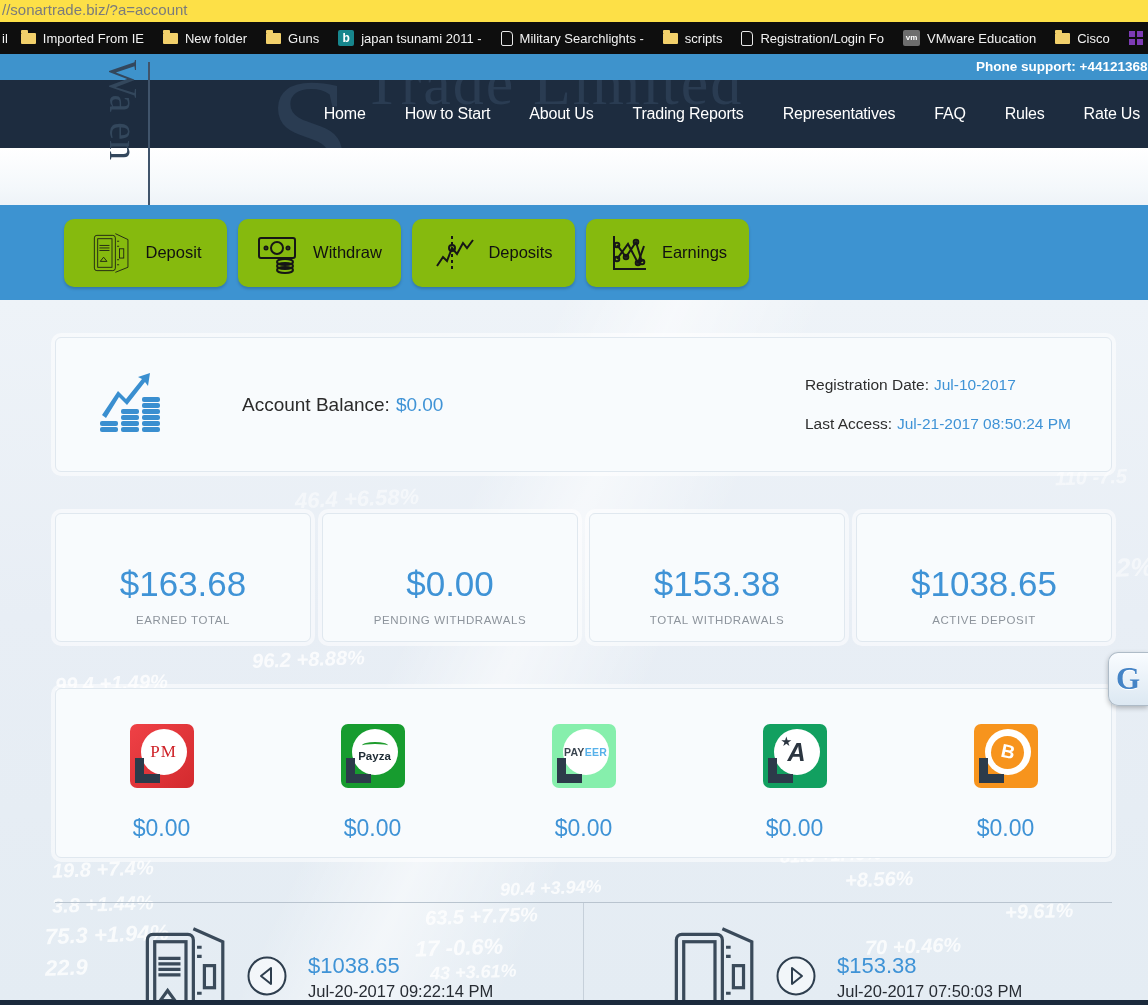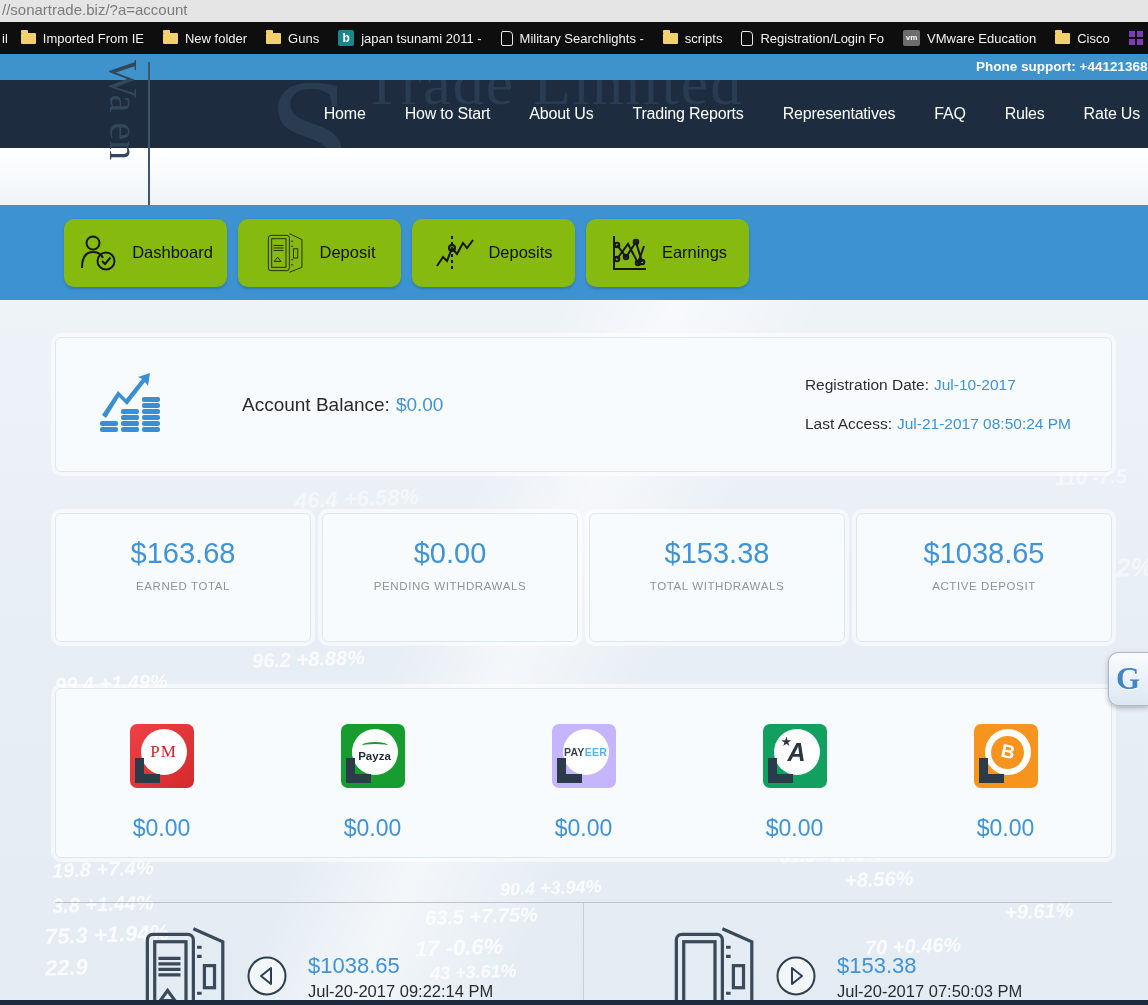--- a/index.html
+++ b/index.html
@@ -1,20 +1,20 @@
 <!DOCTYPE html>
 <html><head>
 <meta charset="utf-8">
 <style>
   * { margin:0; padding:0; box-sizing:border-box; }
   body { font-family:"Liberation Sans", sans-serif; background:#fff; }
   .screen { position:relative; width:1148px; height:1005px; overflow:hidden; background:#fff; }
 
   
-  .urlrow { height:22px; background:#e5e5e5; }
+  .urlrow { height:22px; background:#fde047; }
   .urlrow .url { font-size:15px; color:#7b7b7b; padding-left:2px; line-height:20px; display:inline-block; }
   .bookmarks { height:32px; background:#0e0e0e; display:flex; align-items:center; gap:19px; padding-left:2px; overflow:hidden; white-space:nowrap; }
   .bm { display:flex; align-items:center; gap:7px; color:#f2f2f2; font-size:13px; cursor:default; }
   .bm-lead { color:#f2f2f2; font-size:13px; margin-right:-6px; }
   .ic-folder { width:15px; height:11px; background:#f2d06b; border-radius:1px; position:relative; flex:0 0 auto; }
   .ic-folder::before { content:''; position:absolute; top:-3px; left:0; width:7px; height:3px; background:#f2d06b; border-radius:1px 1px 0 0; }
   .ic-bing { width:16px; height:16px; background:#17868d; color:#fff; font-weight:bold; font-size:12px; text-align:center; line-height:16px; border-radius:2px; flex:0 0 auto; }
   .ic-page { width:12px; height:15px; border:1.5px solid #e8e8e8; border-radius:2px 4px 2px 2px; background:transparent; flex:0 0 auto; }
   .ic-vm { width:17px; height:16px; background:#6d6d6d; border-radius:2px; color:#fff; font-size:8px; font-weight:bold; text-align:center; line-height:16px; flex:0 0 auto; }
   .ic-ms { width:14px; height:14px; display:grid; grid-template-columns:6px 6px; grid-template-rows:6px 6px; gap:2px; flex:0 0 auto; }
@@ -50,36 +50,36 @@
 
   .balance-card { margin:37px 36px 0 55px; width:1057px; height:135px; display:flex; align-items:center; }
   .balance-icon { margin-left:40px; width:76px; }
   .balance-main { margin-left:70px; font-size:19px; color:#2b2b2b; }
   .balance-main .val { color:#3f93d6; margin-left:6px; }
   .balance-dates { margin-left:auto; margin-right:40px; font-size:15.5px; color:#2e2e2e; line-height:2.5; }
   .balance-dates .val { color:#3f93d6; margin-left:5px; }
 
   .stats-row { margin:41px 36px 0 55px; width:1057px; display:flex; gap:11px; }
   .stat-card { flex:1; height:129px; text-align:center; }
-  .stat-val { margin-top:23px; font-size:29px; color:#3f93d6; }
+  .stat-val { margin-top:50px; font-size:35px; color:#3f93d6; }
   .stat-lbl { margin-top:10px; font-size:11.5px; color:#8d949c; letter-spacing:.6px; }
 
   .pay-card { margin:46px 36px 0 55px; width:1057px; height:170px; display:flex; align-items:flex-start; padding-top:35px; }
   .pay-col { flex:1; display:flex; flex-direction:column; align-items:center; }
   .pay-tile { width:64px; height:64px; border-radius:7px; position:relative; cursor:pointer; }
   .pay-bubble { position:absolute; left:11px; top:5px; width:46px; height:46px; background:#fff; border-radius:50%; display:flex; align-items:center; justify-content:center; flex-direction:column; }
   .pay-tail-v { position:absolute; left:5px; bottom:5px; width:9px; height:25px; background:#2c3b4a; }
   .pay-tail-h { position:absolute; left:5px; bottom:5px; width:25px; height:9px; background:#2c3b4a; }
   .pay-amt { margin-top:27px; font-size:23px; color:#3f93d6; }
   .t-pm { background:linear-gradient(135deg,#ef4146,#d32a2e); }
   .t-pm .pm-txt { font-family:"Liberation Serif", serif; font-size:17px; color:#cf2127; letter-spacing:1px; }
   .t-payza { background:#179c2f; }
   .t-payza .pz-arc { width:26px; height:7px; border-top:2px solid #1f9c2e; border-radius:50%; margin-bottom:1px; }
   .t-payza .pz-txt { font-size:11.5px; font-weight:bold; color:#202d36; }
-  .t-payeer { background:#c4b5fd;text-align:center; }
+  .t-payeer { background:#86efac;text-align:center; }
   .t-payeer .pe-txt { font-size:10.5px; font-weight:bold; color:#39444f; letter-spacing:.3px; }
   .t-payeer .pe-txt b { color:#57b1ea; }
   .t-adv { background:#12a060; }
   .t-adv .adv-wrap { position:relative; }
   .t-adv .adv-a { font-size:25px; font-weight:bold; color:#2b3540; font-style:italic; }
   .t-adv .adv-star { position:absolute; left:-7px; top:-4px; font-size:13px; color:#2b3540; }
   .t-btc { background:#f7941d; }
   .t-btc .btc-ring { width:46px; height:46px; border-radius:50%; background:#fff; display:flex; align-items:center; justify-content:center; }
   .t-btc .btc-core { width:33px; height:33px; border-radius:50%; background:#f7941d; display:flex; align-items:center; justify-content:center; }
   .t-btc .btc-b { color:#fff; font-weight:bold; font-size:19px; transform:rotate(12deg); }
@@ -173,39 +173,42 @@
       <span class="nav-link">Rate Us</span>
     </div>
   </div>
   <div class="logo-vert">Wa en</div>
   <div class="logo-line"></div>
 
   <div class="lightstrip"></div>
 
   <div class="band">
     <div class="menu-btn">
-      <svg width="42" height="42" viewBox="0 0 42 42">
-        <circle cx="15" cy="11" r="6.5"></circle>
-        <path d="M4 36 C4 24 9 20 15 20 C19 20 23 22 25 26"></path>
-        <circle cx="28" cy="29" r="8.5"></circle>
-        <polyline points="24,29 27,32 32.5,25.5"></polyline>
-      </svg>
-      <span class="lbl">Dashboard</span>
-    </div>
-    <div class="menu-btn">
       <svg width="44" height="42" viewBox="0 0 100 100" stroke-width="5">
         <rect x="8" y="8" width="50" height="84" rx="6"></rect>
         <rect x="16" y="16" width="34" height="68"></rect>
         <path d="M20 32 h24 M20 38 h24 M20 44 h24"></path>
         <path d="M22 70 l8 -10 l8 10 z"></path>
         <path d="M58 4 L88 18 L88 84 L58 96"></path>
         <rect x="68" y="40" width="10" height="22"></rect>
         <path d="M62 22 h5 M62 34 h5 M62 66 h5 M62 78 h5"></path>
       </svg>
       <span class="lbl">Deposit</span>
+    </div>
+    <div class="menu-btn">
+      <svg width="44" height="42" viewBox="0 0 44 42">
+        <rect x="2" y="6" width="36" height="20" rx="2"></rect>
+        <circle cx="20" cy="16" r="6"></circle>
+        <circle cx="9" cy="16" r="1.5"></circle>
+        <circle cx="31" cy="16" r="1.5"></circle>
+        <ellipse cx="28" cy="30" rx="8" ry="3"></ellipse>
+        <ellipse cx="28" cy="34" rx="8" ry="3"></ellipse>
+        <ellipse cx="28" cy="38" rx="8" ry="3"></ellipse>
+      </svg>
+      <span class="lbl">Withdraw</span>
     </div>
     <div class="menu-btn">
       <svg width="42" height="42" viewBox="0 0 42 42">
         <polyline points="3,34 9,25 13,29 18,16 23,22 29,11 33,16 39,8"></polyline>
         <circle cx="18" cy="16" r="3"></circle>
         <path d="M18 4 V 38" stroke-dasharray="3 3"></path>
       </svg>
       <span class="lbl">Deposits</span>
     </div>
     <div class="menu-btn">

